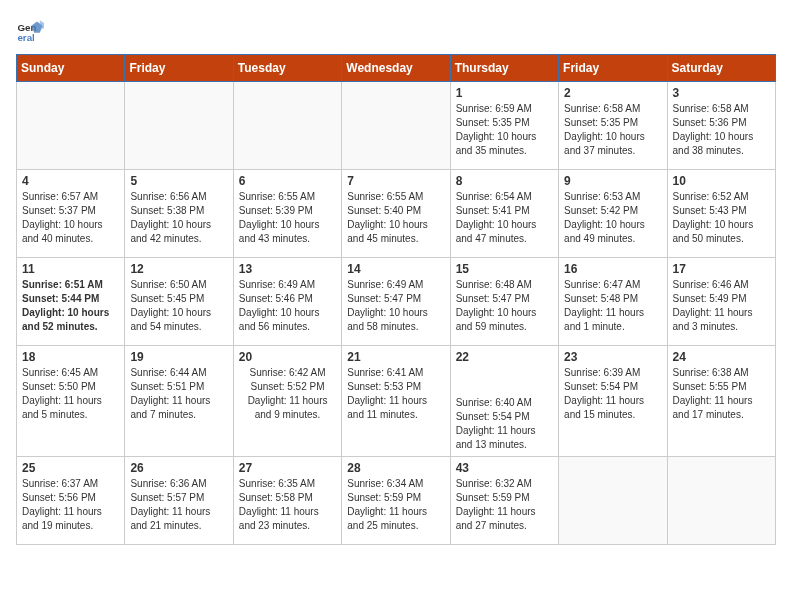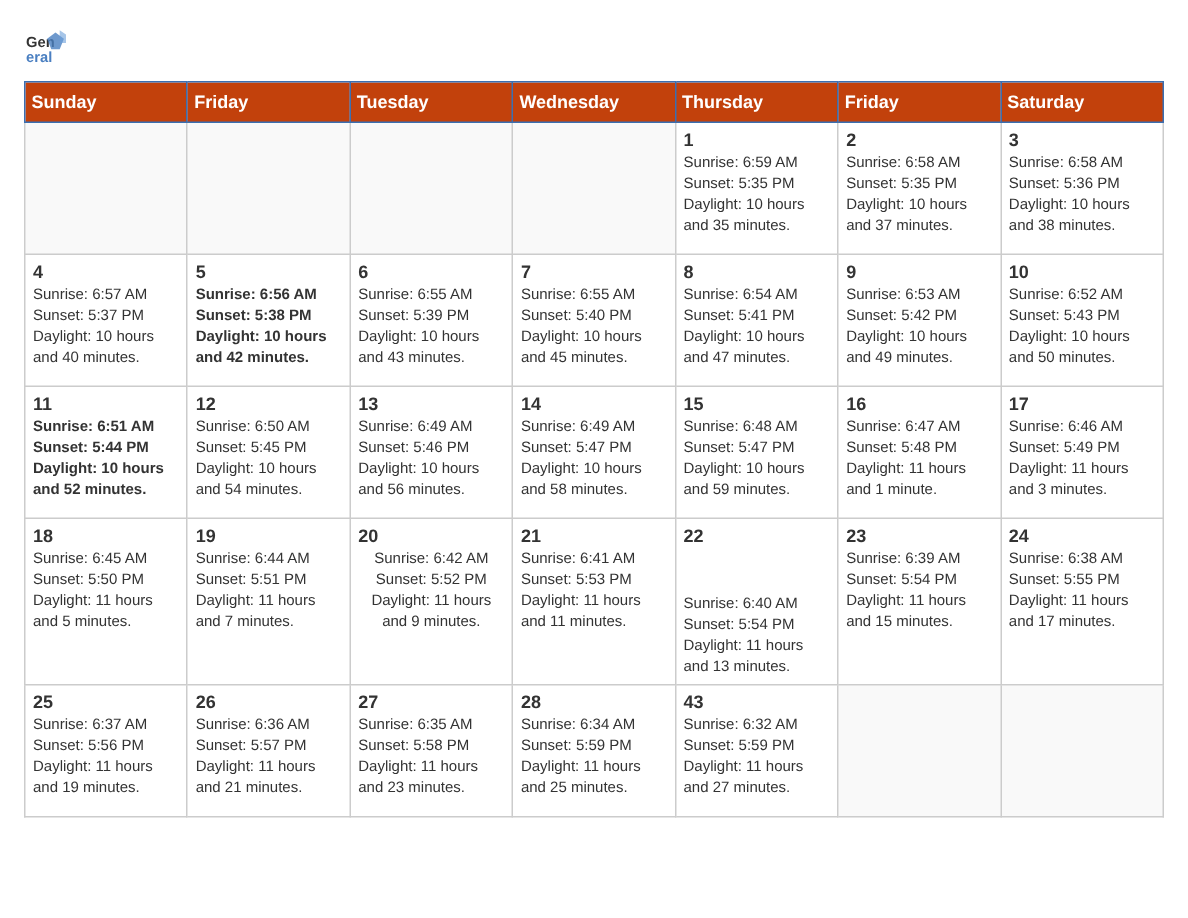--- a/index.html
+++ b/index.html
@@ -143,21 +143,21 @@
       <tr>
         <td>
           <span class="day-number">4</span>
           <div class="day-info" style="white-space: pre-line;">Sunrise: 6:57 AM
 Sunset: 5:37 PM
 Daylight: 10 hours
 and 40 minutes.</div>
         </td>
         <td>
           <span class="day-number">5</span>
-          <div class="day-info" style="white-space: pre-line; font-weight: bold;">Sunrise: 6:56 AM
+          <div class="day-info" style="white-space: pre-line;">Sunrise: 6:56 AM
 Sunset: 5:38 PM
 Daylight: 10 hours
 and 42 minutes.</div>
         </td>
         <td>
           <span class="day-number">6</span>
           <div class="day-info" style="white-space: pre-line;">Sunrise: 6:55 AM
 Sunset: 5:39 PM
 Daylight: 10 hours
 and 43 minutes.</div>

